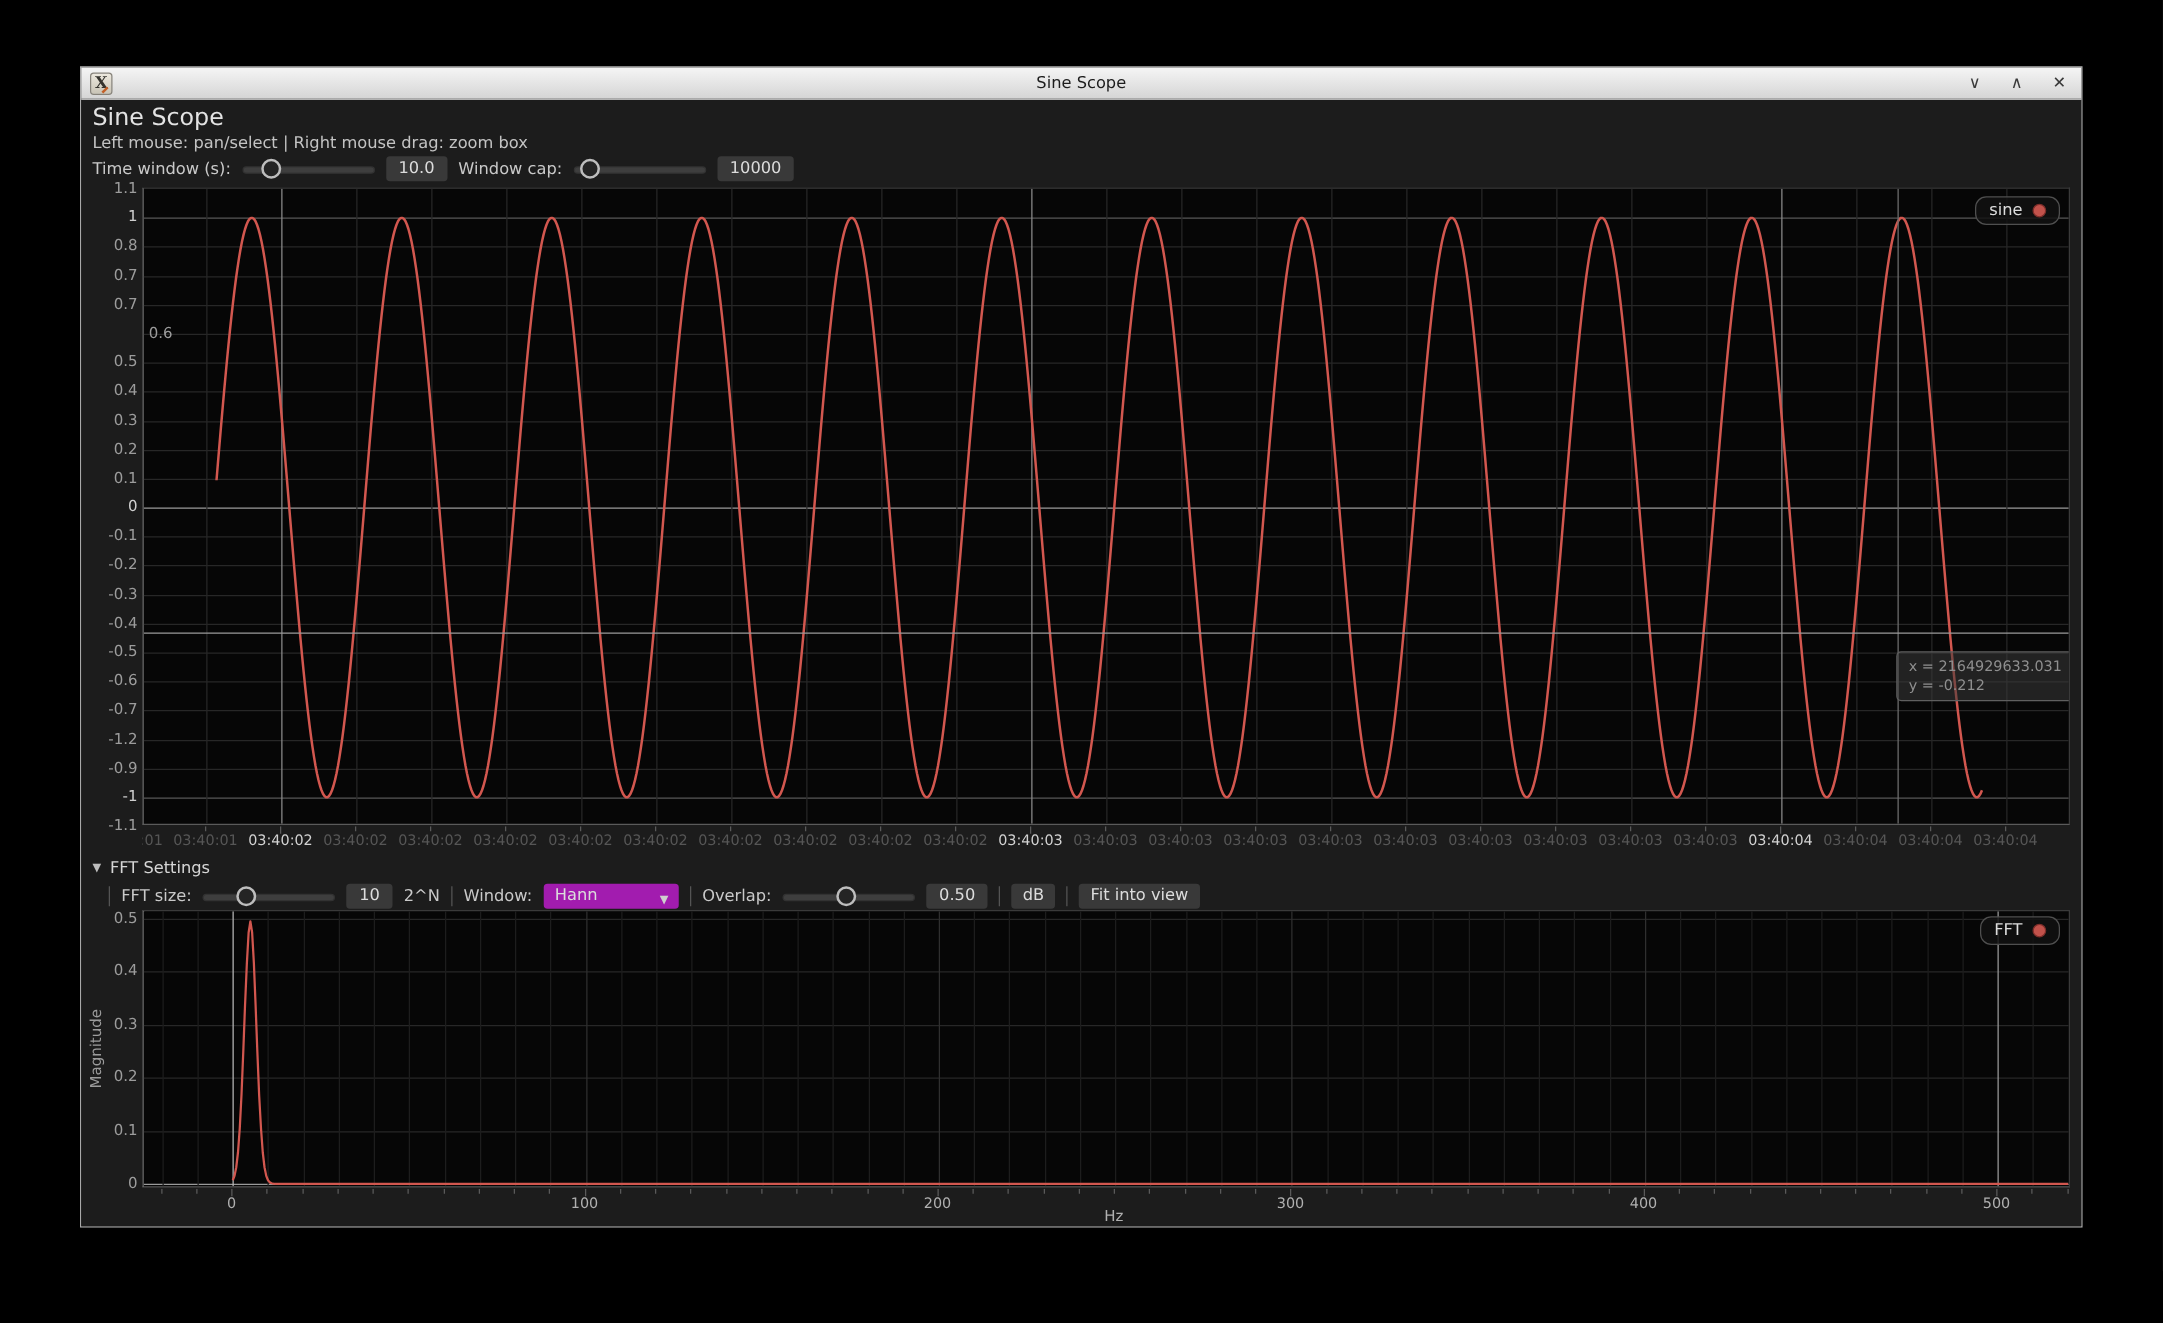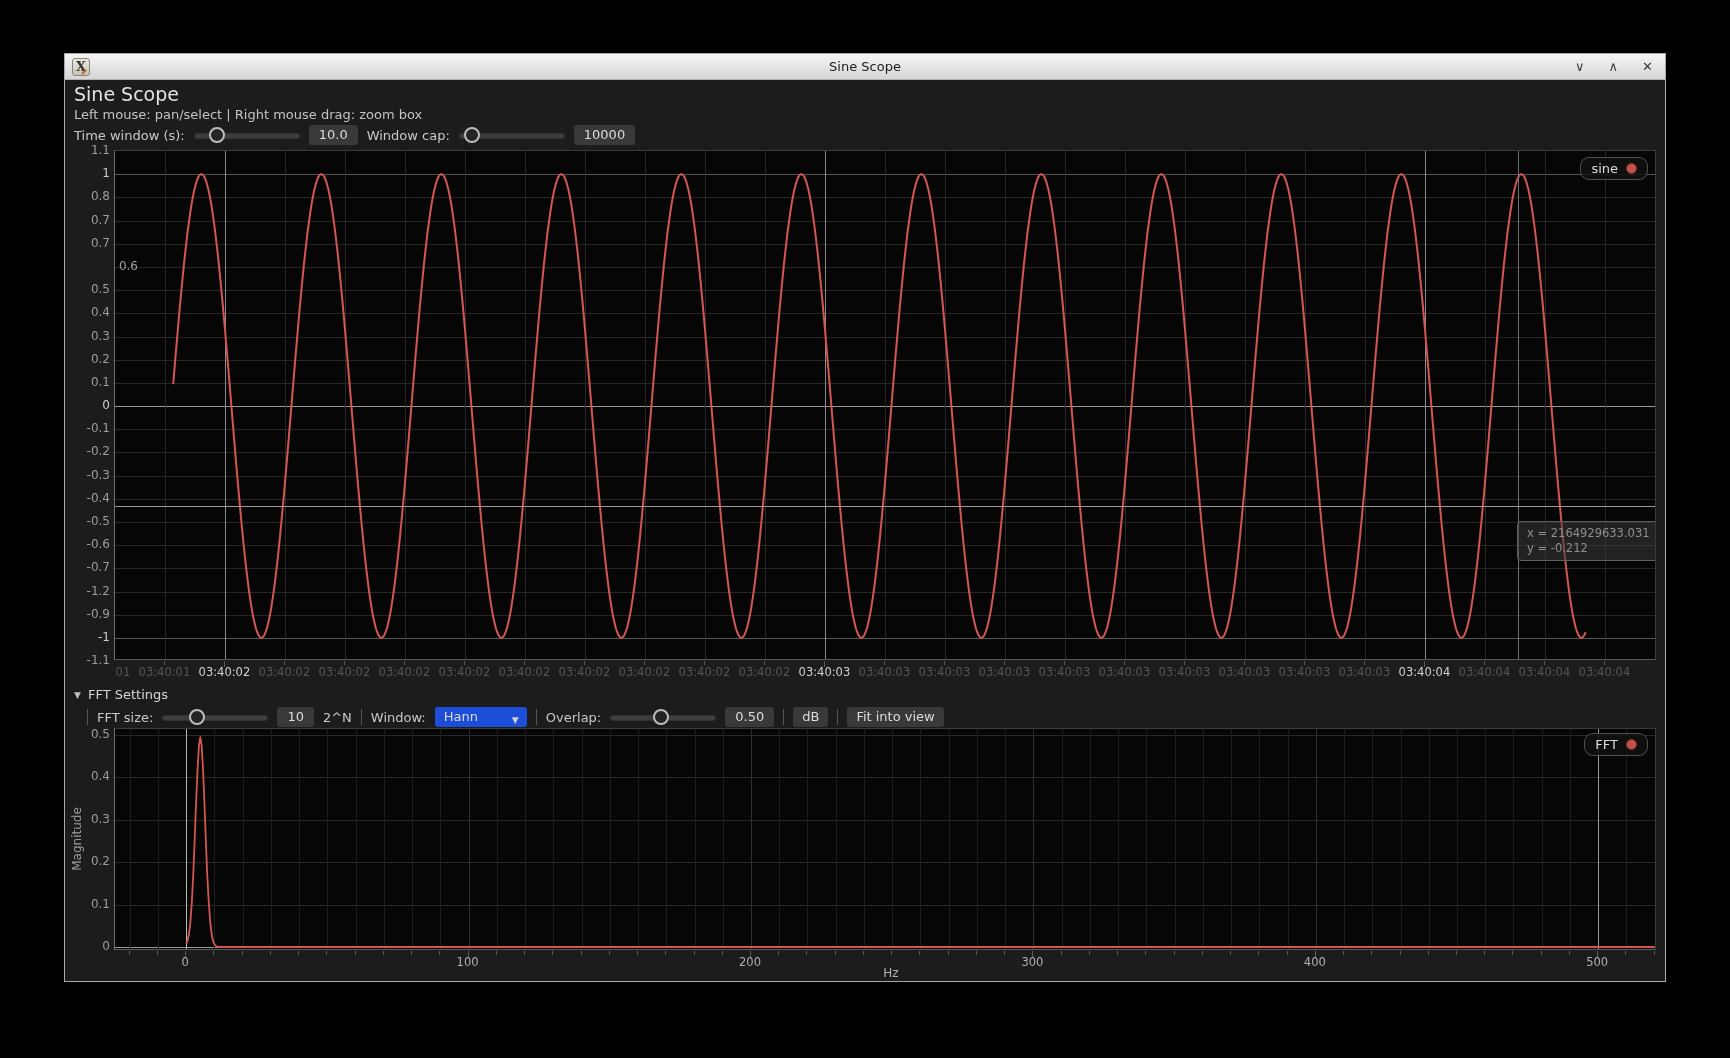--- a/index.html
+++ b/index.html
@@ -41,21 +41,21 @@
   .valbox { background:#393939; border-radius:3px; padding:2px 10px; color:#dcdcdc;
     font-size:13px; line-height:16px; text-align:center; }
   .sep { width:1px; height:16px; background:#545454; }
 
   .slider { position:relative; width:106px; height:17px; }
   .slider .groove { position:absolute; left:0; right:0; top:6px; height:6px;
     background:#3e3e3e; border-radius:3px; border:1px solid #323232; }
   .slider .handle { position:absolute; top:0; width:16px; height:16px;
     border-radius:50%; background:#242424; border:2px solid #bdbdbd; }
 
-  .dropdown { position:relative; width:92px; background:#1d4ed8; border-radius:3px;
+  .dropdown { position:relative; width:108px; background:#a21caf; border-radius:3px;
     padding:2px 9px; color:#dcdcdc; font-size:13px; line-height:16px; }
   .dropdown .caret { position:absolute; right:8px; top:5px; font-size:9px; color:#cfcfcf; }
 
   #fft-header { position:absolute; left:9px; top:607px; display:flex; align-items:center;
     gap:7px; font-size:13px; color:#d6d6d6; }
   #fft-header .caret { font-size:9px; color:#bdbdbd; }
 
   
   .plot { position:absolute; left:49px; width:1542px; background:#060606;
     border:1px solid #3a3a3a; border-left:1px solid #6e6e6e; overflow:hidden; }

